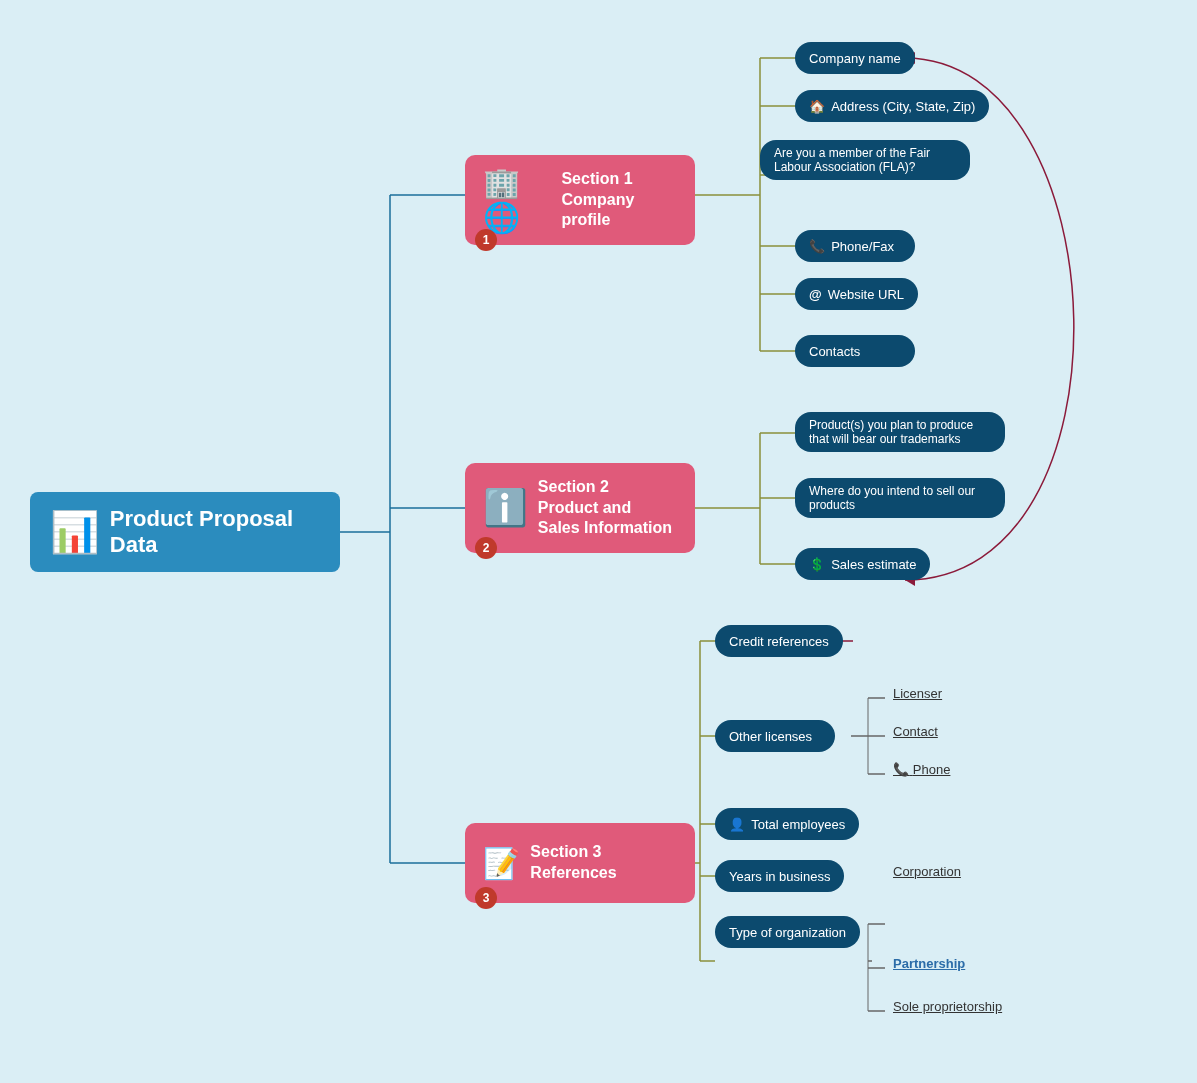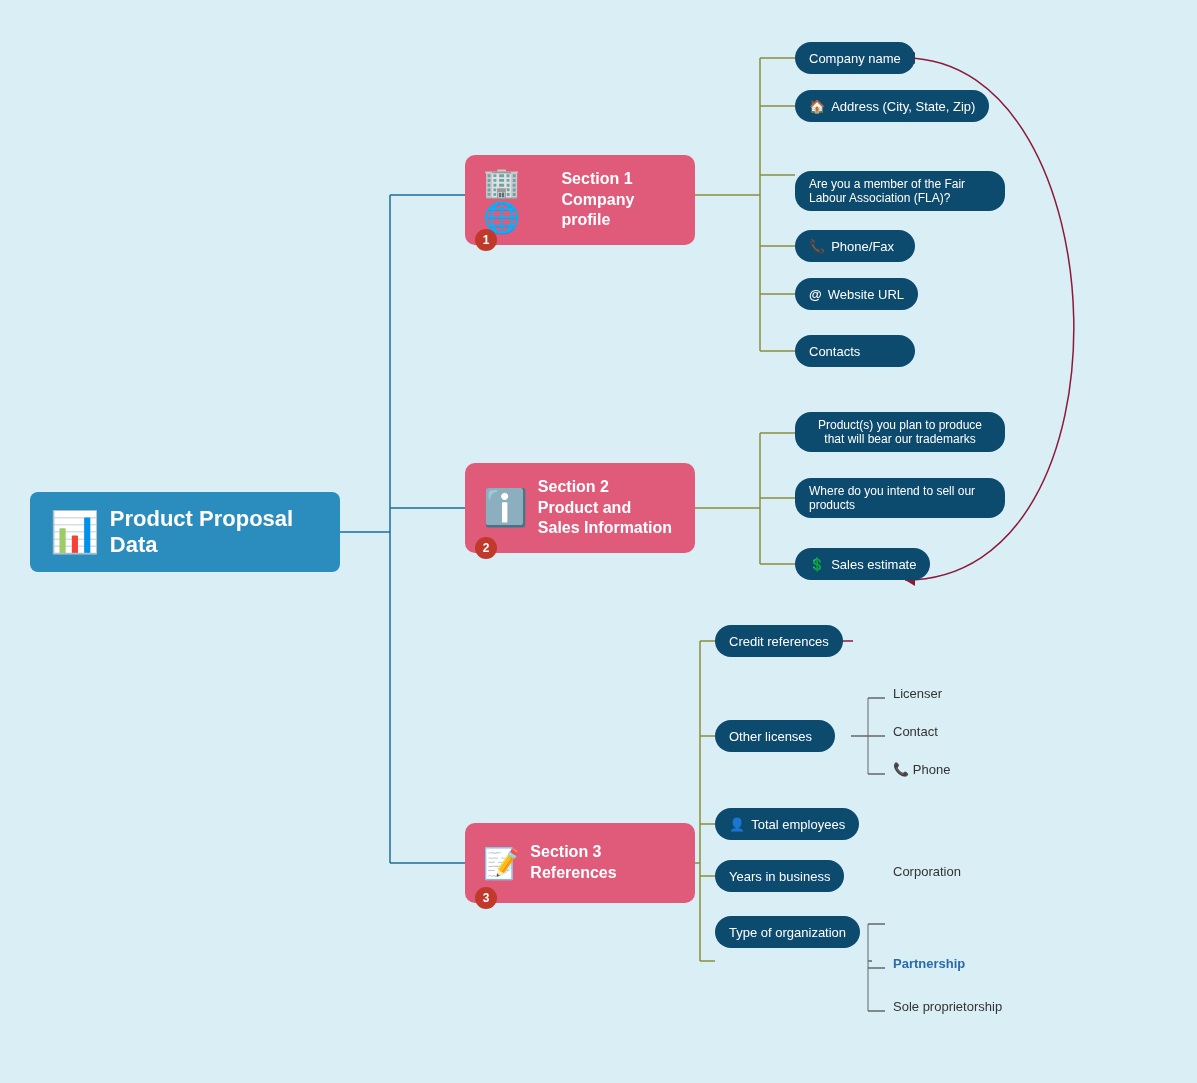--- a/index.html
+++ b/index.html
@@ -87,20 +87,21 @@
       white-space: normal;
       max-width: 200px;
       font-size: 12px;
     }
     
     .plain-leaf {
       color: #333;
       font-size: 13px;
       padding: 4px 8px;
       white-space: nowrap;
+      text-decoration: underline;
     }
   </style>
 </head>
 <body>
 
 <svg class="connectors" id="svg-layer">
     <path d="M340,532 L390,532" stroke="#1a6e9a" stroke-width="1.5" fill="none"></path>
     <line x1="390" y1="195" x2="390" y2="863" stroke="#1a6e9a" stroke-width="1.5"></line>
     <path d="M390,195 L465,195" stroke="#1a6e9a" stroke-width="1.5" fill="none"></path>
     <path d="M390,508 L465,508" stroke="#1a6e9a" stroke-width="1.5" fill="none"></path>
@@ -174,36 +175,36 @@
   <div class="section-badge">3</div>
 </div>
 
 <div class="node leaf-node" style="left:795px; top:42px;">
   <span>Company name</span>
 </div>
 <div class="node leaf-node" style="left:795px; top:90px;">
   <span>🏠</span>
   <span>Address (City, State, Zip)</span>
 </div>
-<div class="node leaf-node wide" style="left:795px; top:140px; min-width:180px; max-width:210px;margin-top:31px;">
+<div class="node leaf-node wide" style="left:760px; top:140px; min-width:180px; max-width:210px;">
   <span>Are you a member of the Fair Labour Association (FLA)?</span>
 </div>
 <div class="node leaf-node" style="left:795px; top:230px;">
   <span>📞</span>
   <span>Phone/Fax</span>
 </div>
 <div class="node leaf-node" style="left:795px; top:278px;">
   <span style="font-weight:bold;">@</span>
   <span>Website URL</span>
 </div>
 <div class="node leaf-node" style="left:795px; top:335px;">
   <span>Contacts</span>
 </div>
 
-<div class="node leaf-node wide" style="left:795px; top:412px; max-width:210px;text-align:center;">
+<div class="node leaf-node wide" style="left:795px; top:412px; max-width:210px;">
   <span>Product(s) you plan to produce that will bear our trademarks</span>
 </div>
 <div class="node leaf-node wide" style="left:795px; top:478px; max-width:210px;">
   <span>Where do you intend to sell our products</span>
 </div>
 <div class="node leaf-node" style="left:795px; top:548px;">
   <span>💲</span>
   <span>Sales estimate</span>
 </div>
 

